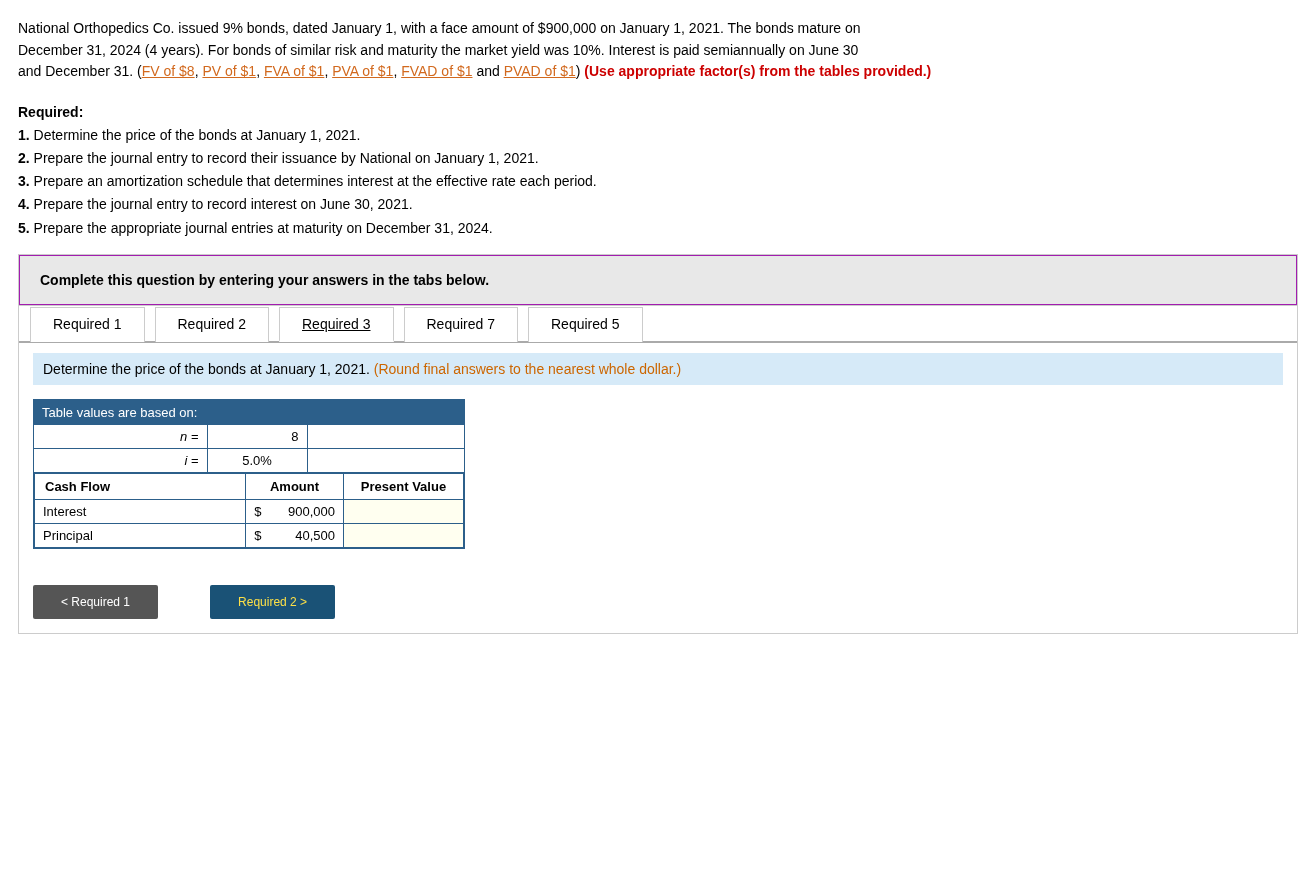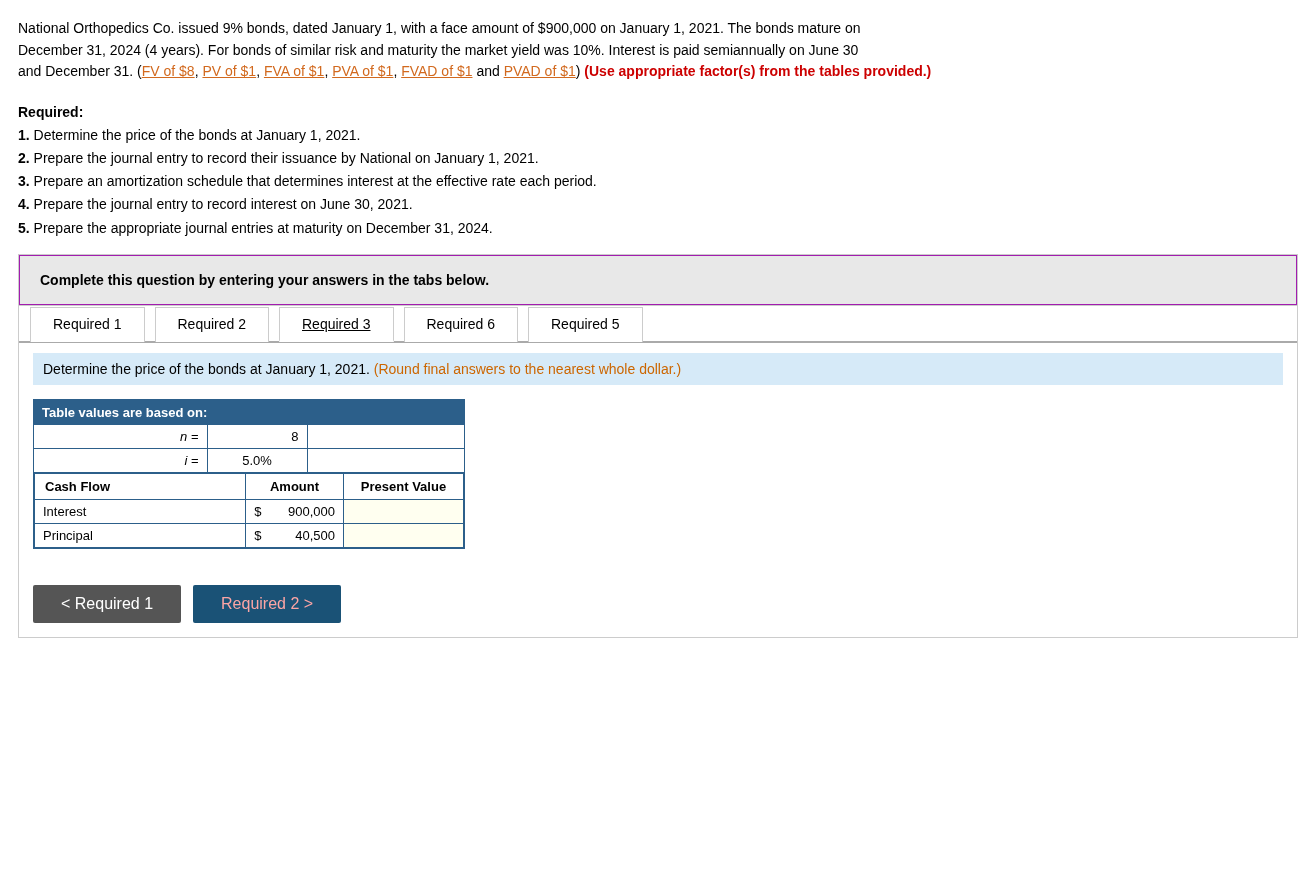--- a/index.html
+++ b/index.html
@@ -72,21 +72,21 @@
     .tab-instruction .orange { color: #cc6600; }
     .table-values-box {
       border: 1.5px solid #2c5f8a;
       display: inline-block;
       min-width: 430px;
       margin-bottom: 16px;
     }
     .table-values-header {
       background: #2c5f8a;
       color: #fff;
-      font-weight: bold;
+      font-weight: normal;
       font-size: 13px;
       padding: 5px 8px;
     }
     .tv-row {
       display: flex;
       border-bottom: 1px solid #2c5f8a;
     }
     .tv-row:last-child { border-bottom: none; }
     .tv-label {
       flex: 1;
@@ -144,33 +144,34 @@
     .cash-flow-table td.price-pv {
       background: #ffffcc;
     }
     .nav-buttons {
       display: flex;
       gap: 12px;
       margin-top: 20px;
     }
     .nav-btn {
       padding: 10px 28px;
-      font-size: 16px;
+      font-size: 12px;
       border: none;
       cursor: pointer;
       border-radius: 2px;
       font-weight: normal;
     }
     .nav-btn.prev {
       background: #555;
       color: #fff;
     }
     .nav-btn.next {
       background: #1a5276;
-      color: #fca5a5;
+      color: #fde047;
+      margin-left: 40px;
     }
     .instruction-box-wrapper {
       border: 1px solid #ccc;
       margin-bottom: 0;
     }
     .tabs-wrapper {
       border: 1px solid #ccc;
       border-top: none;
     }
     
@@ -202,21 +203,21 @@
     <span>Complete this question by entering your answers in the tabs below.</span>
   </div>
 </div>
 
 <div class="tabs-wrapper">
 
   <div class="tabs-row">
     <div class="tab">Required 1</div>
     <div class="tab">Required 2</div>
     <div class="tab active">Required 3</div>
-    <div class="tab">Required 6</div>
+    <div class="tab">Required 7</div>
     <div class="tab">Required 5</div>
   </div>
 
   <div class="tab-content">
     
     <div class="tab-instruction">
       <span>Determine the price of the bonds at January 1, 2021.</span>
       <span class="orange"> (Round final answers to the nearest whole dollar.)</span>
     </div>
 

